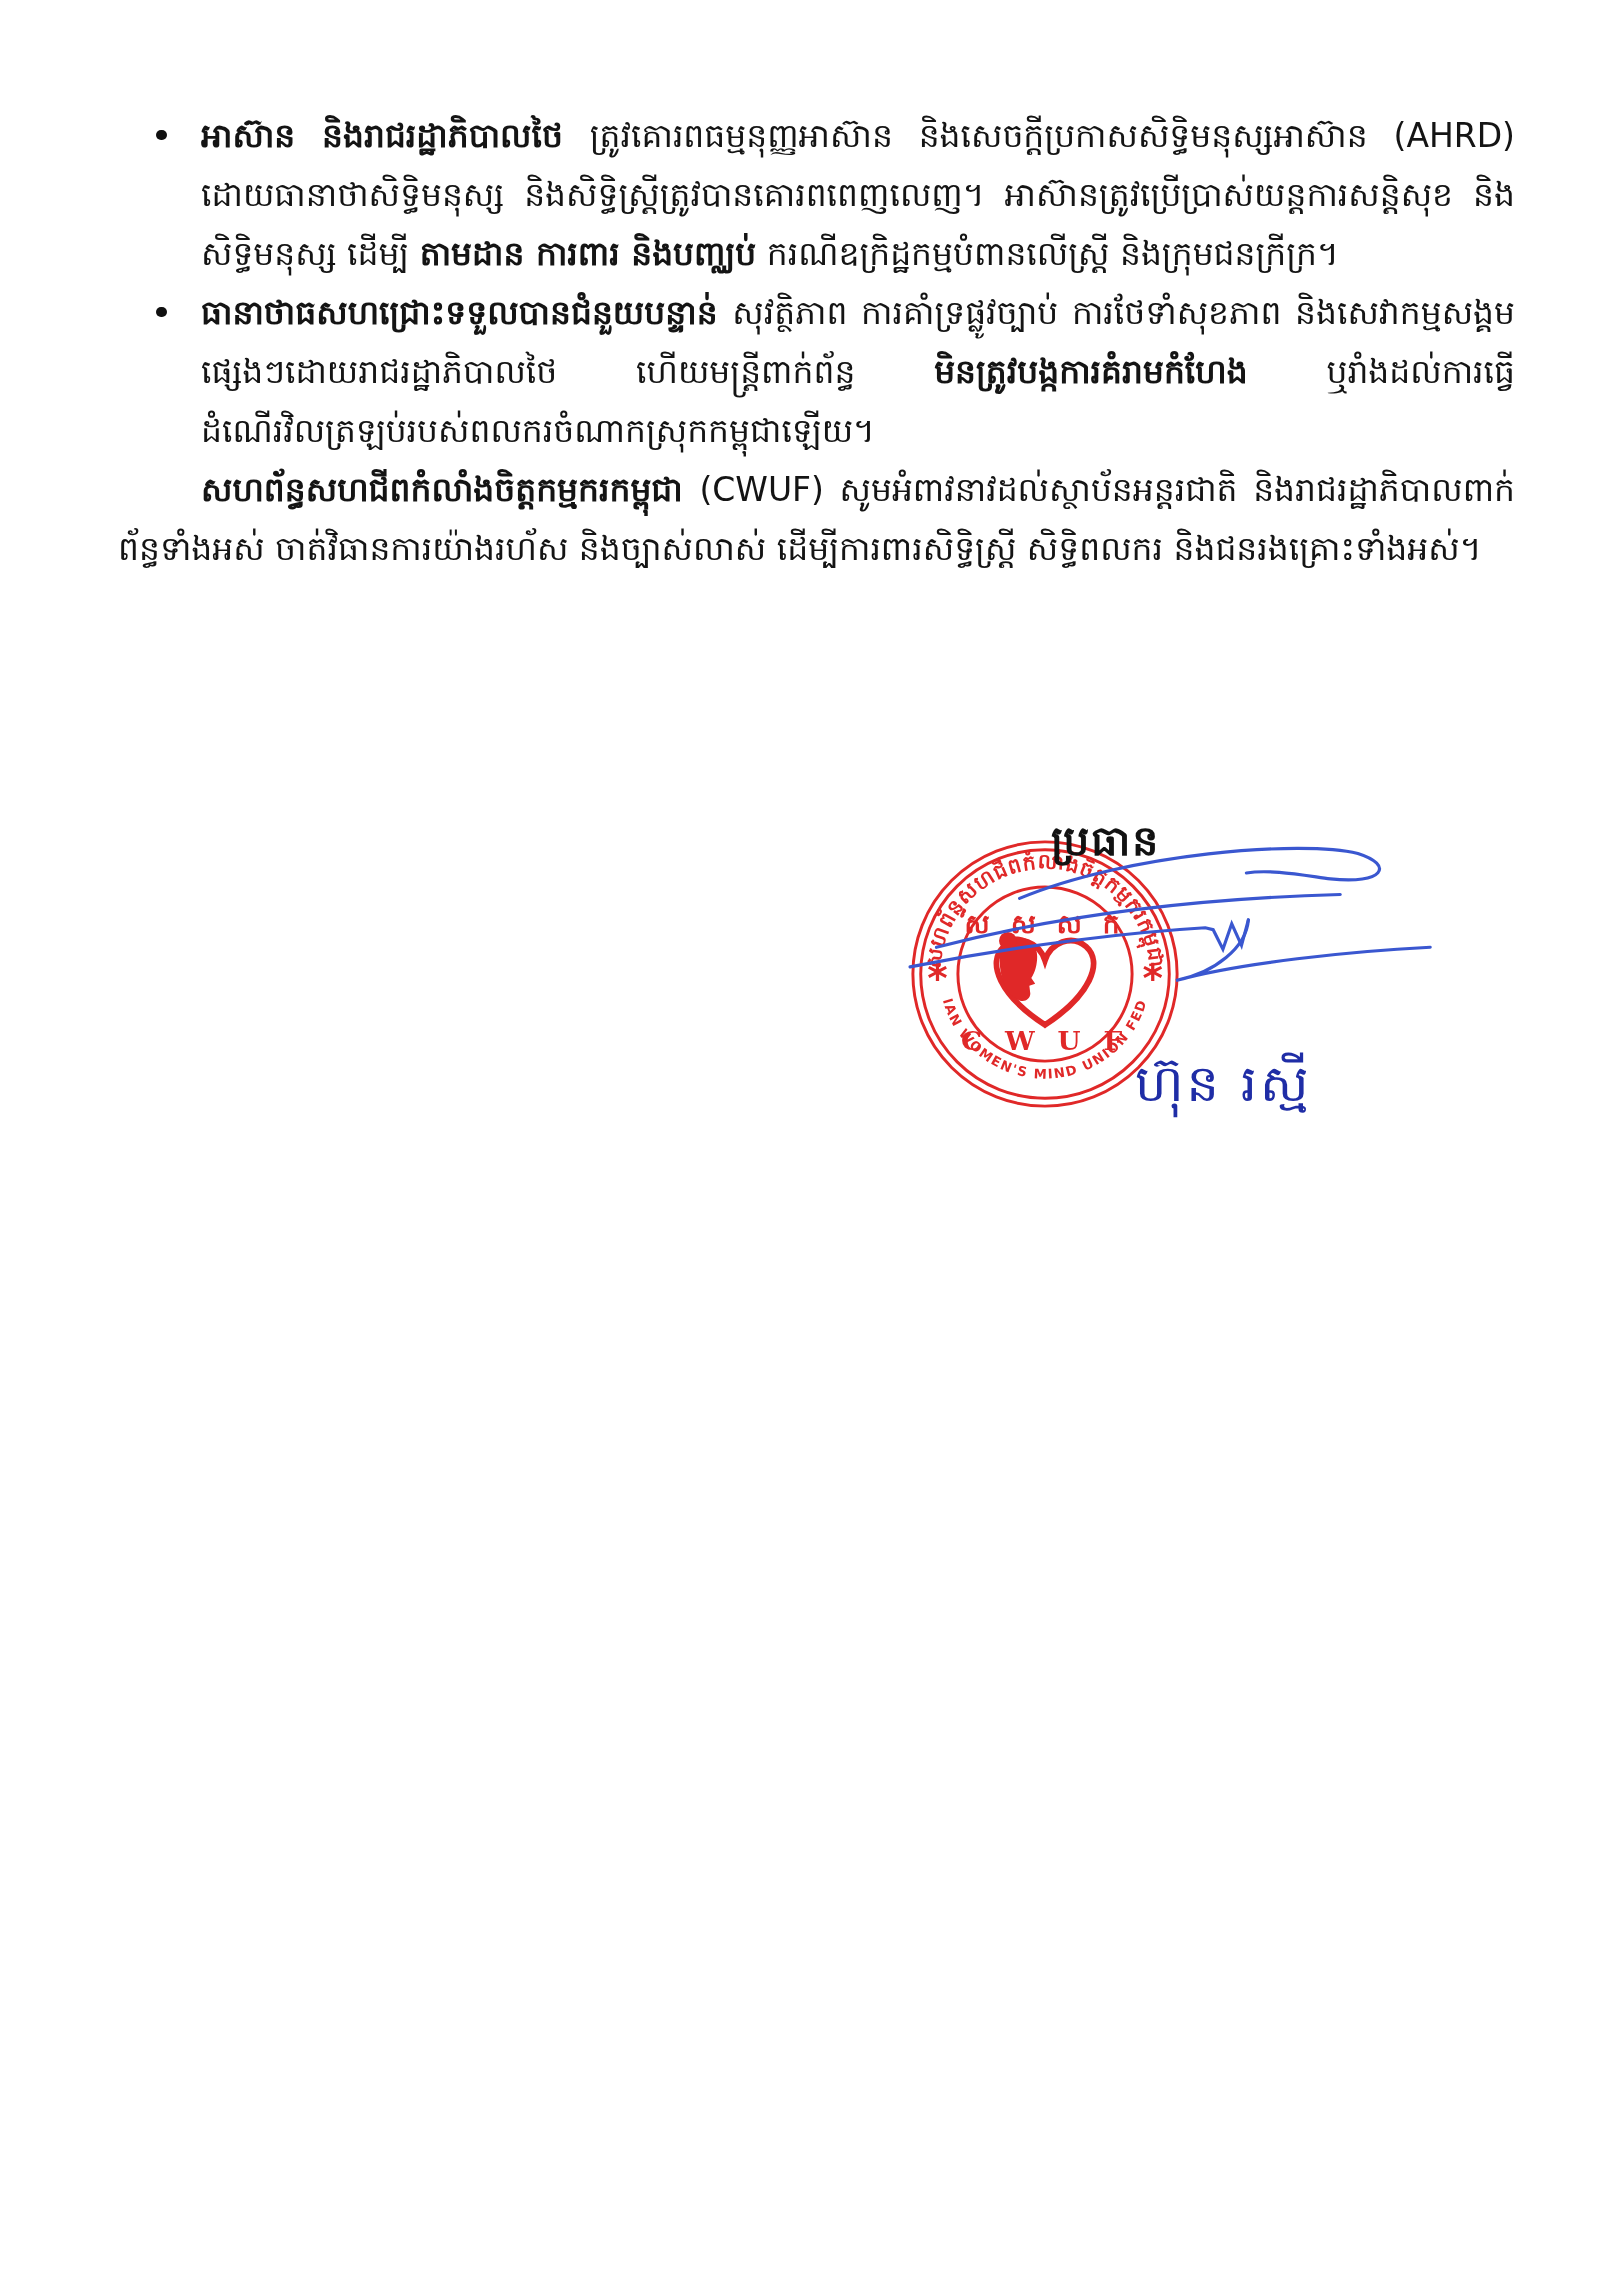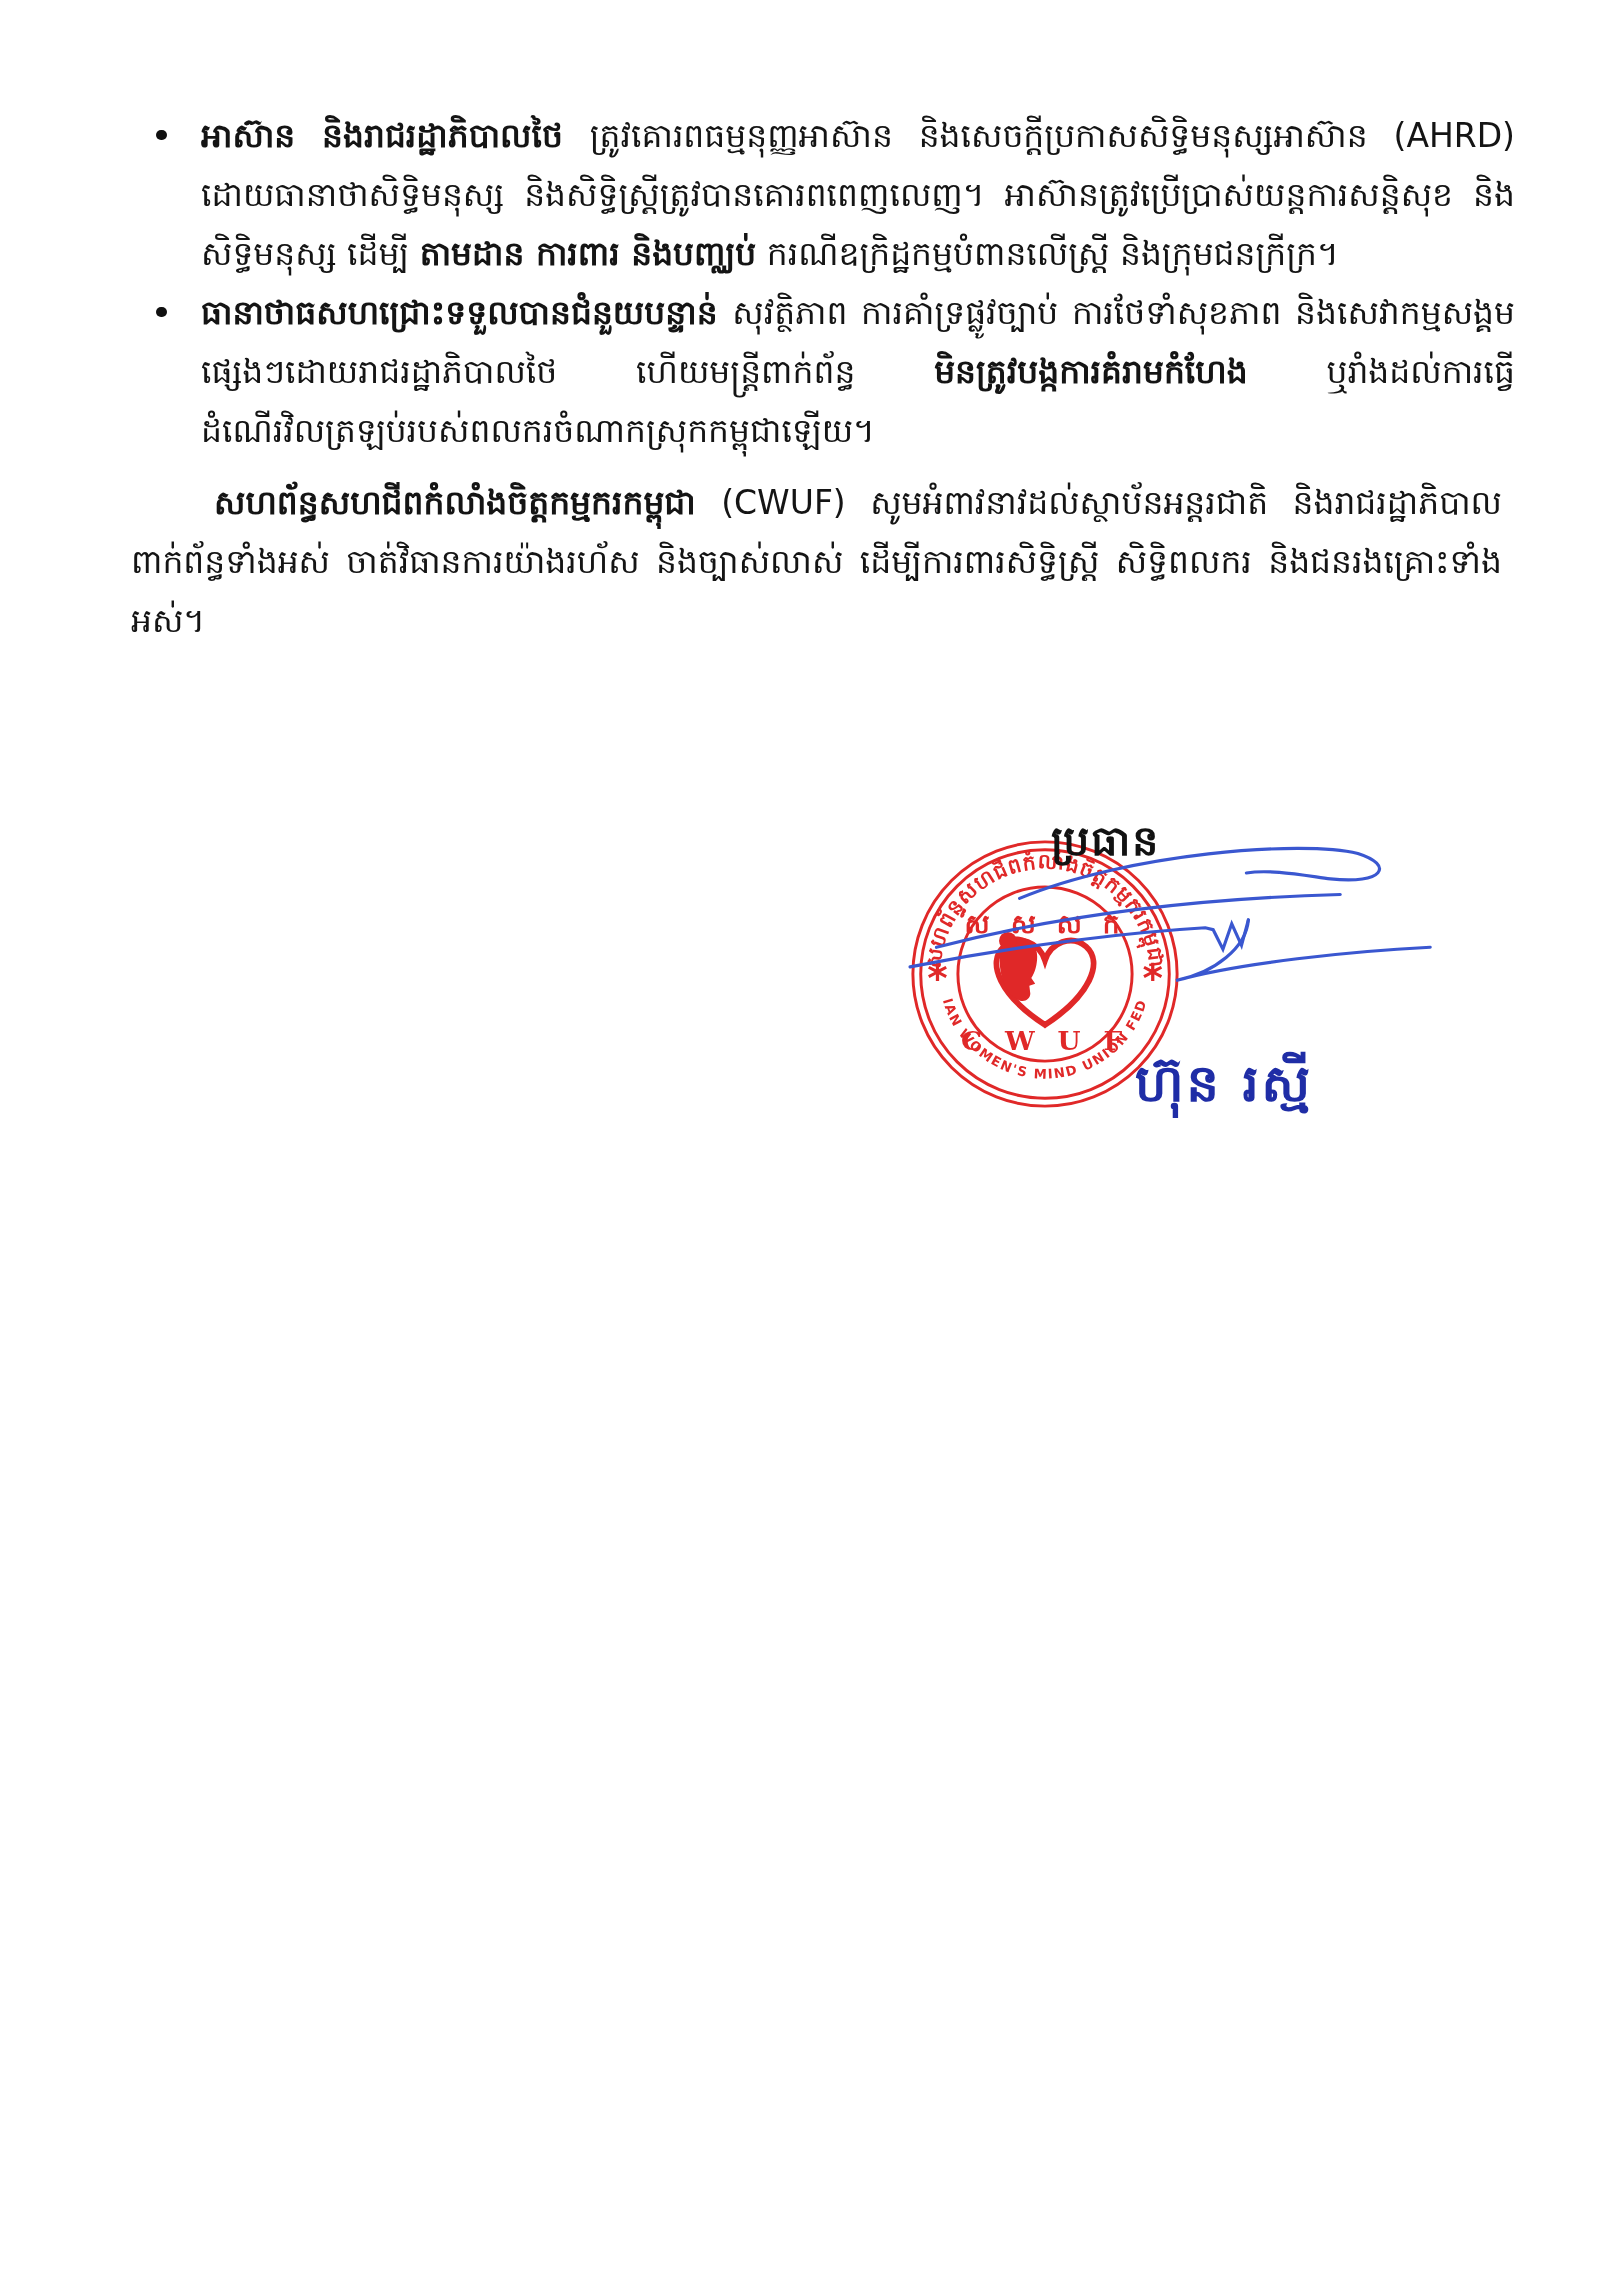--- a/index.html
+++ b/index.html
@@ -17,35 +17,35 @@
     font-size:33px;line-height:59px;
     text-align:justify;
   }
   .bullet-list{margin:0;padding:0;list-style:none;}
   .bullet-item{position:relative;margin:0 0 0 83px;padding:0;}
   .bullet-item::before{
     content:"";position:absolute;left:-45px;top:23.5px;
     width:10.8px;height:10.8px;border-radius:50%;background:#101010;
   }
   .run-bold{font-weight:700;}
-  .closing-paragraph{margin:13px;text-indent:83px;}
+  .closing-paragraph{margin:0;text-indent:83px;}
   .dateline{
     position:absolute;left:446px;top:692px;width:1078px;
     text-align:center;font-size:34px;line-height:62px;color:#141414;
   }
   .president-title{
     position:absolute;left:1051px;top:815px;
     font-size:41px;font-weight:700;color:#121212;z-index:3;
     letter-spacing:2px;
   }
   .stamp-wrap{position:absolute;left:908px;top:837px;width:274px;height:274px;z-index:2;}
   .signature-wrap{position:absolute;left:882px;top:828px;width:588px;height:176px;z-index:4;}
   .signer-name{
     position:absolute;left:1135px;top:1051px;
-    font-size:51px;font-weight:700;color:#1f2da6;z-index:4;
+    font-size:51px;font-weight:400;color:#1f2da6;z-index:4;
     letter-spacing:2.9px;
   }
   .stamp-khmer{font-size:21px;font-weight:700;letter-spacing:1px;}
   .stamp-english{font-size:13.5px;font-weight:700;letter-spacing:1.6px;}
   .stamp-inner-top{font-size:27px;font-weight:700;letter-spacing:6px;}
   .stamp-inner-bottom{font-size:27px;font-weight:700;letter-spacing:7px;font-family:"DejaVu Serif","Liberation Serif",serif;}
   .stamp-star{font-size:40px;font-weight:700;}
 </style>
 </head>
 <body>

